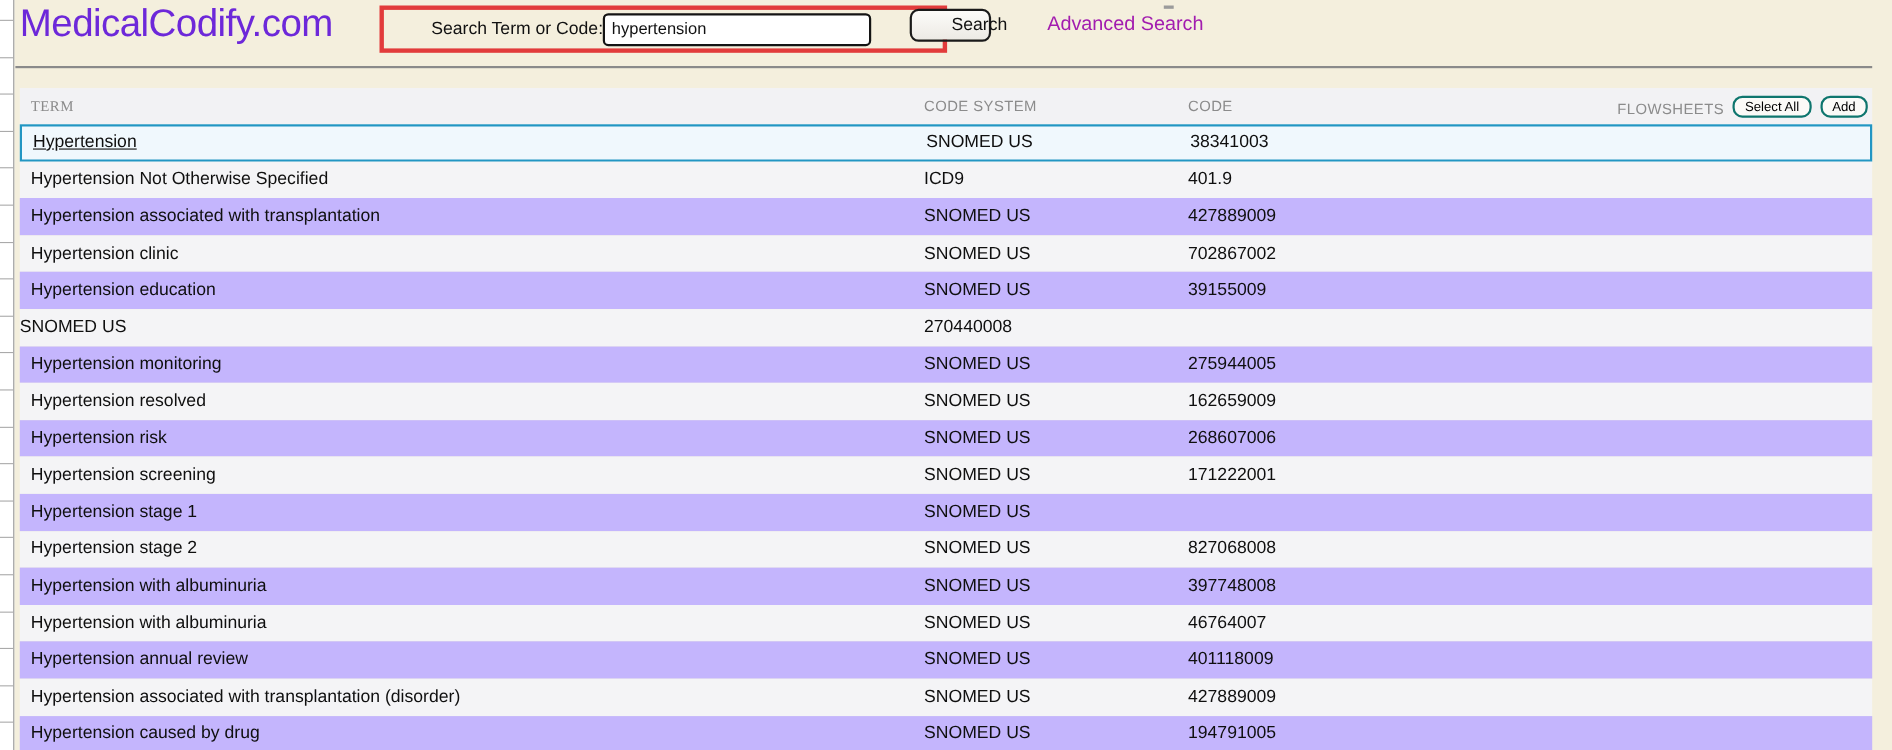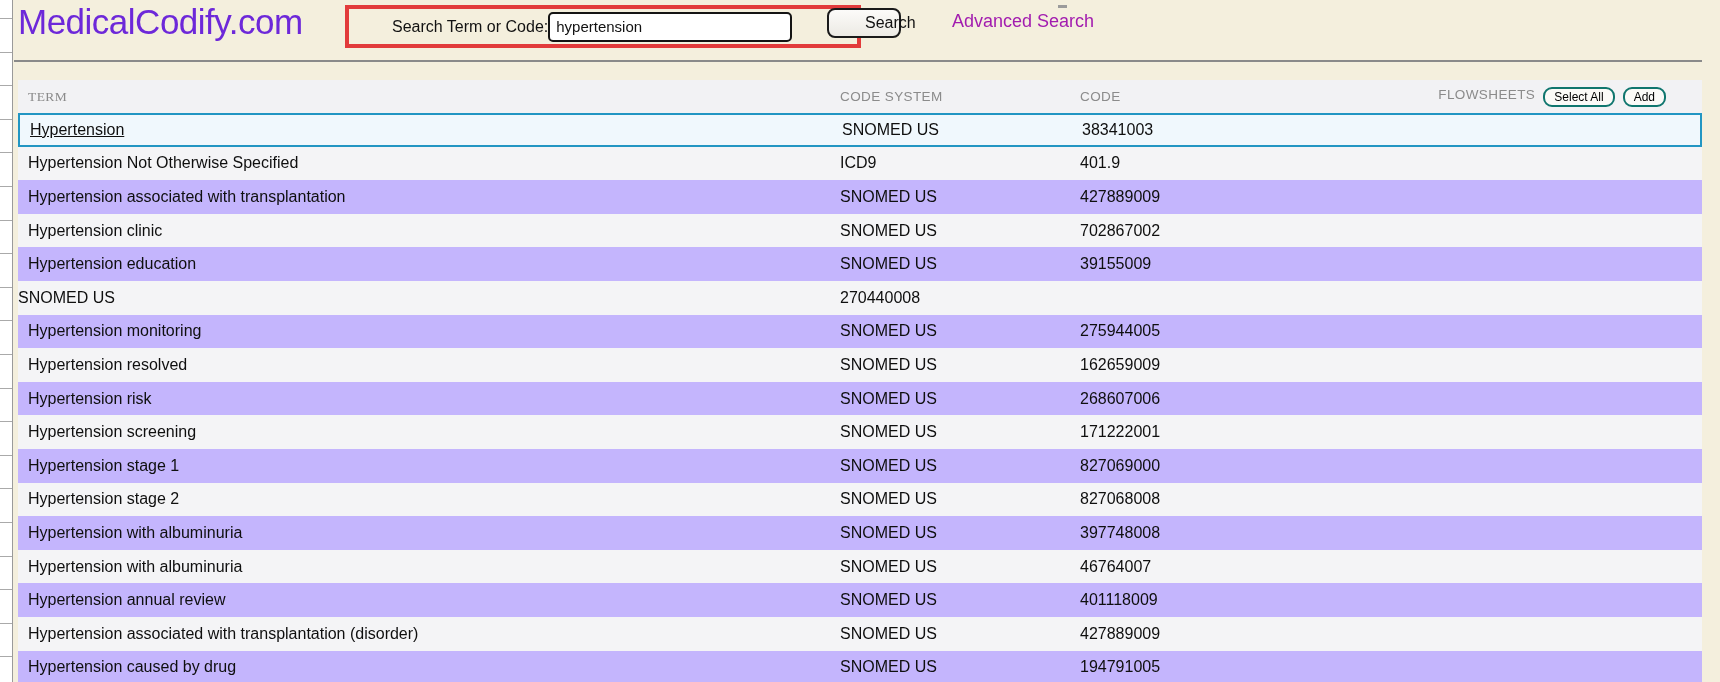--- a/index.html
+++ b/index.html
@@ -58,21 +58,21 @@
 
   
   .results-table { position:absolute; left:18px; top:80px; width:1684px; z-index:2; }
   .thead {
     height:33px; background:#f2f2f4;
     display:grid; grid-template-columns:822px 240px 1fr auto;
     align-items:center;
     color:#8b8b8b; font-size:13.5px; letter-spacing:0.4px;
   }
   .thead .h-term { padding-left:10px;font-family:Liberation Serif, serif; }
-  .flow-group { display:flex; align-items:flex-start; gap:8px; margin-right:36px; }
+  .flow-group { display:flex; align-items:flex-end; gap:8px; margin-right:4px; }
   .mini-btn {
     font-size:12px; height:20px; padding:0 9px;
     border:2px solid #0f766e; border-radius:9px;
     background:#fbfaf7; color:#000000;
     font-family:"Liberation Sans","DejaVu Sans",sans-serif;
     cursor:pointer; line-height:16px;
   }
 
   .tbody .row {
     display:grid; grid-template-columns:822px 240px 1fr;
@@ -194,21 +194,20 @@
 
   <div class="row even">
     <span class="c-term">Hypertension screening</span>
     <span class="c-sys">SNOMED US</span>
     <span class="c-code">171222001</span>
   </div>
 
   <div class="row">
     <span class="c-term">Hypertension stage 1</span>
     <span class="c-sys">SNOMED US</span>
-    <span class="c-code">827069000</span>
   </div>
 
   <div class="row even">
     <span class="c-term">Hypertension stage 2</span>
     <span class="c-sys">SNOMED US</span>
     <span class="c-code">827068008</span>
   </div>
 
   <div class="row">
     <span class="c-term">Hypertension with albuminuria</span>

